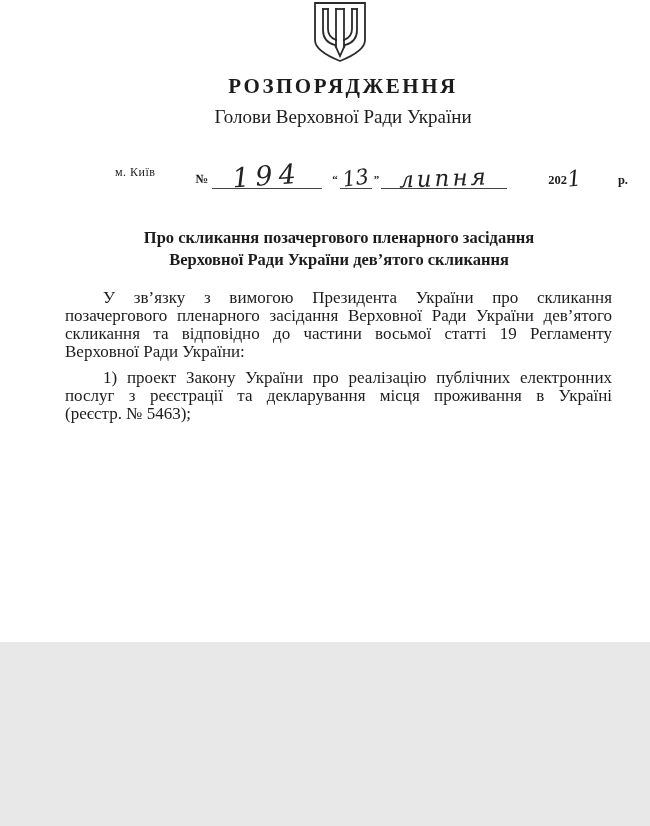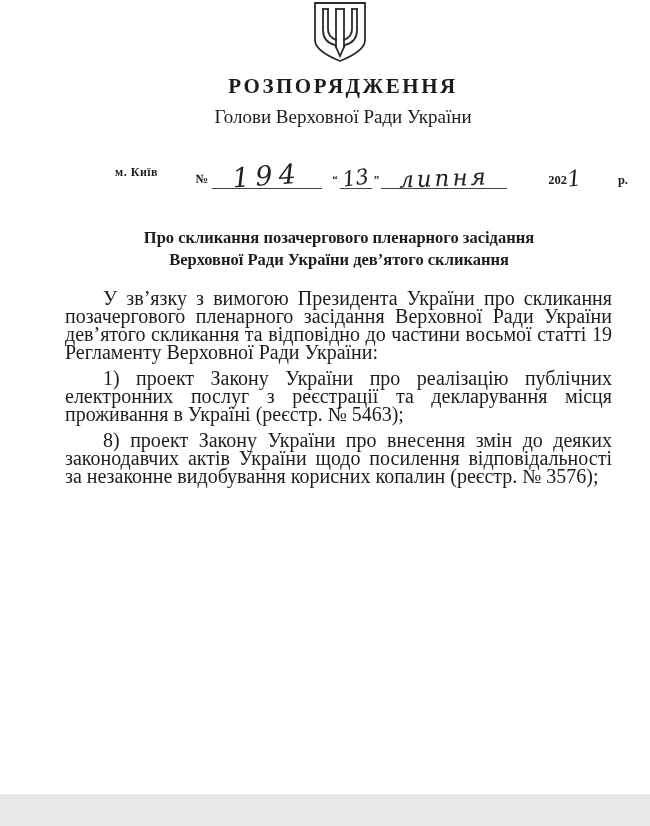--- a/index.html
+++ b/index.html
@@ -1,19 +1,19 @@
 <!DOCTYPE html>
 <html><head>
 <meta charset="utf-8">
 <style>
   html, body { margin: 0; padding: 0; background: #e8e8e8; }
   .page {
     position: relative;
     width: 650px;
-    height: 794px;
+    height: 642px;
     margin: 0 auto;
     background: #ffffff;
     color: #1c1c1c;
     font-family: "Liberation Serif", serif;
     overflow: hidden;
   }
   .emblem-wrap {
     display: flex;
     justify-content: center;
     padding-top: 2px;
@@ -34,21 +34,21 @@
     transform: translateX(18px);
   }
   .meta-row {
     margin: 26px 22px 0 65px;
     display: flex;
     justify-content: space-between;
     align-items: flex-end;
   }
   .place {
     font-size: 12px;
-    font-weight: bold;
+    font-weight: normal;
     letter-spacing: 0.5px;
     margin-left: 50px;
     padding-bottom: 9px;
   }
   .num-group {
     display: flex;
     align-items: flex-end;
     font-size: 12.5px;
     font-weight: bold;
   }
@@ -79,21 +79,21 @@
   .doc-title {
     margin-top: 38px;
     text-align: center;
     font-size: 16.5px;
     font-weight: bold;
     line-height: 22px;
     transform: translateX(14px);
   }
   .content {
     margin: 18px 38px 12px 65px;
-    font-size: 20px;
+    font-size: 17px;
     line-height: 18px;
     text-align: justify;
   }
   .content p {
     margin: 0 0 8px 0;
     text-indent: 38px;
   }
 </style>
 </head>
 <body>
@@ -145,16 +145,15 @@
   </div>
 
   <div class="doc-title">
     <div>Про скликання позачергового пленарного засідання</div>
     <div>Верховної Ради України дев’ятого скликання</div>
   </div>
 
   <div class="content">
     <p>У зв’язку з вимогою Президента України про скликання позачергового пленарного засідання Верховної Ради України дев’ятого скликання та відповідно до частини восьмої статті 19 Регламенту Верховної Ради України:</p>
     <p>1) проект Закону України про реалізацію публічних електронних послуг з реєстрації та декларування місця проживання в Україні (реєстр.&nbsp;№&nbsp;5463);</p>
-    <p>8) проект Закону України про внесення змін до деяких законодавчих актів України щодо посилення відповідальності за незаконне видобування корисних копалин (реєстр.&nbsp;№&nbsp;3576);</p>
   </div>
 
 </div>
 
 </body></html>

